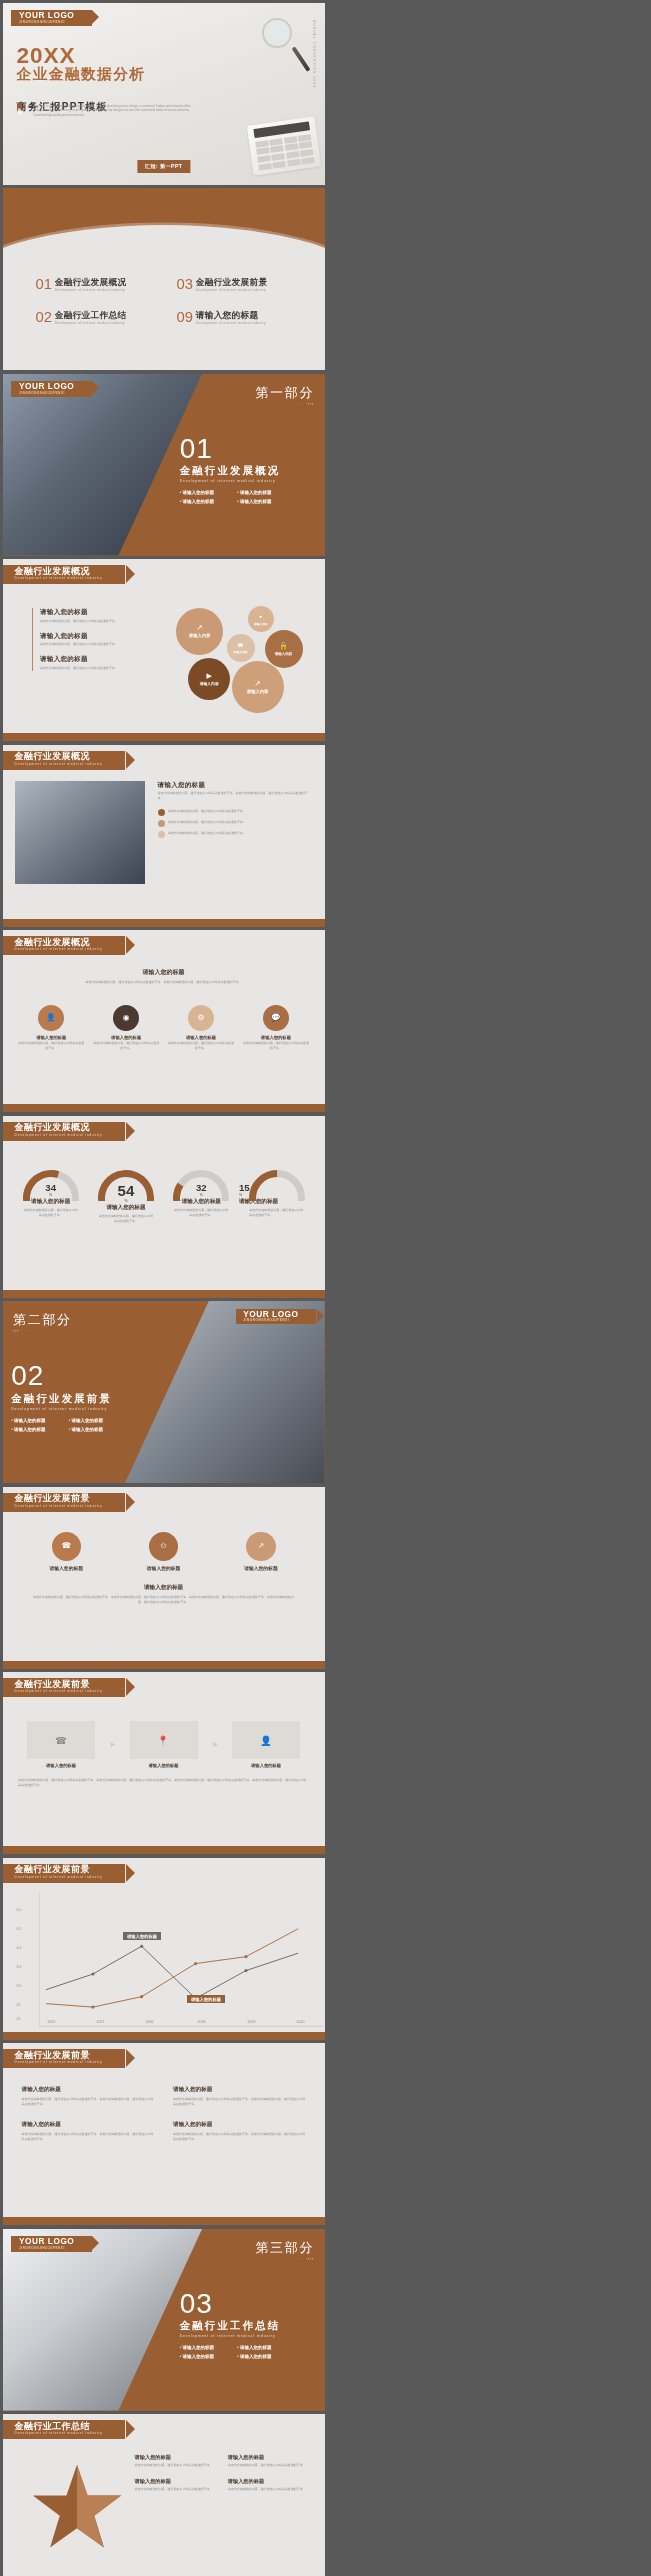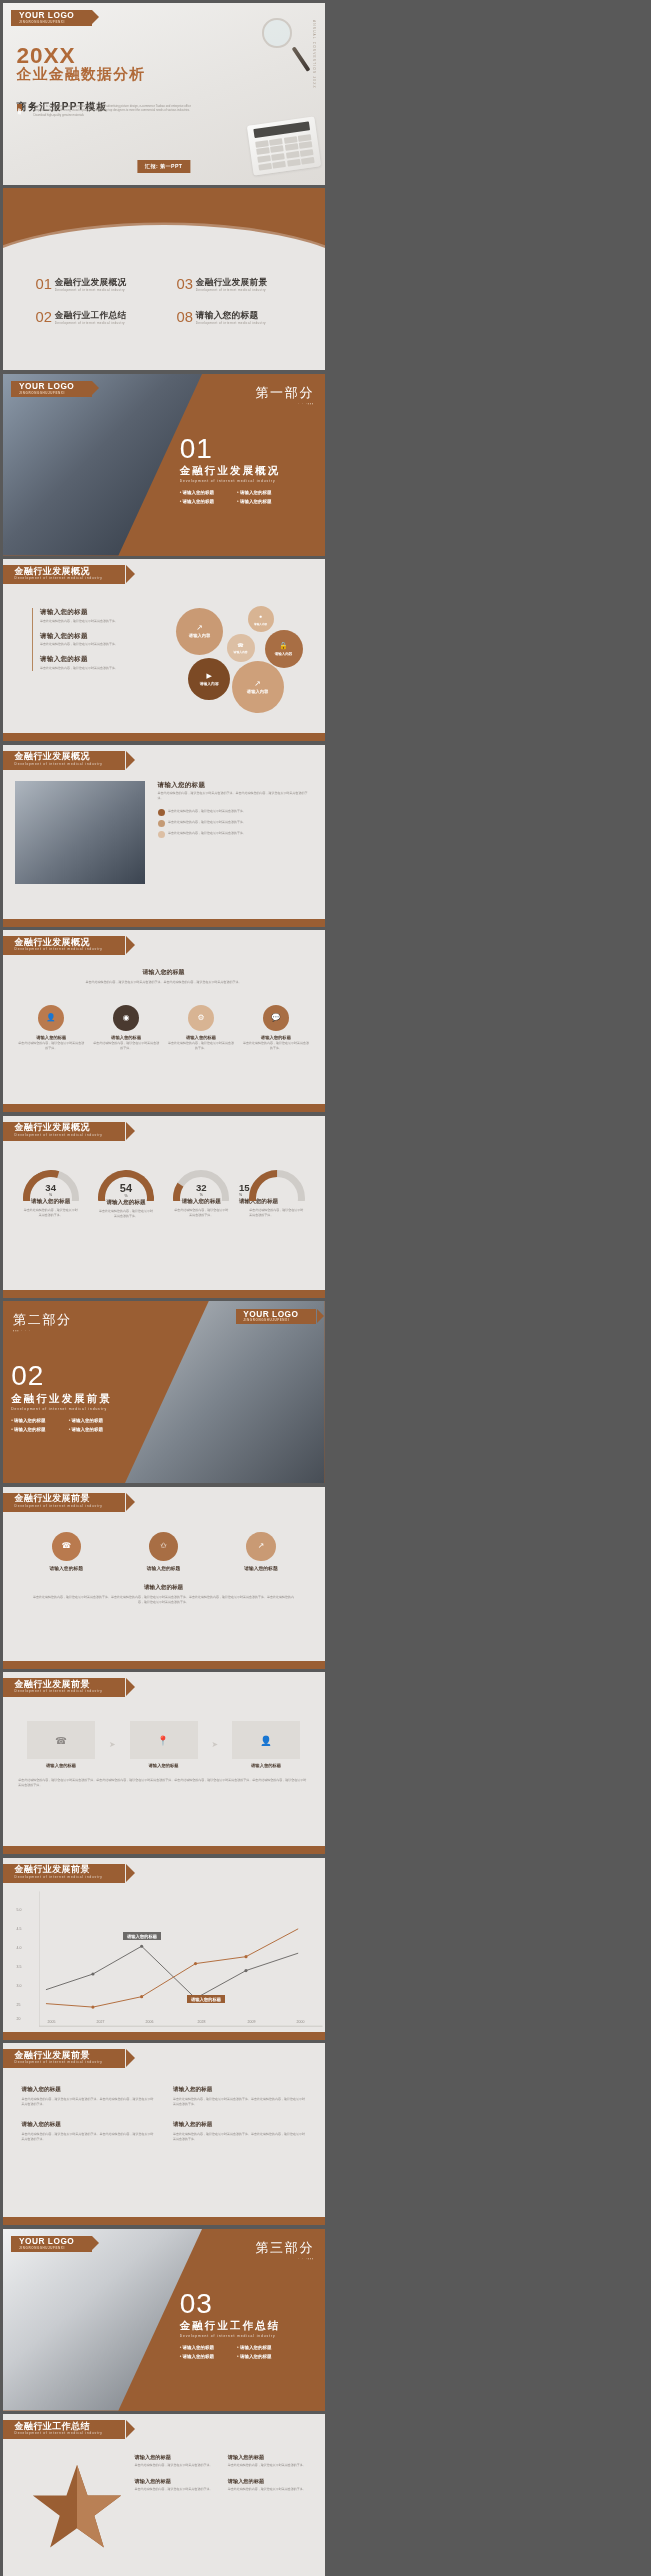--- a/index.html
+++ b/index.html
@@ -175,21 +175,21 @@
             </div>
       </div>
       <div class="it">
         <div class="num">02</div>
         <div class="tx">
               <div class="t">金融行业工作总结</div>
         <div class="s">Development of internet medical industry</div>
             </div>
       </div>
       <div class="it">
-        <div class="num">08</div>
+        <div class="num">09</div>
         <div class="tx">
               <div class="t">请输入您的标题</div>
         <div class="s">Development of internet medical industry</div>
             </div>
       </div>
     </div>
   </div>
 
   <div class="slide sec">
     <div class="photo"></div>
@@ -347,21 +347,21 @@
         <div style="margin-top:-19px;font-size:9.6px;font-weight:bold;color:#3a3733;">34</div>
         <div style="font-size:3.5px;color:#3a3733;">%</div>
         <div class="ph-title" style="font-size:5.6px;margin-top:1.7px;">请输入您的标题</div>
         <div class="blurb" style="padding:0 10.4px;margin-top:1.7px;">单击此处编辑您的内容，建议您在展示时采用合适的字体。</div>
       </div>
       <div style="flex:1;text-align:center;">
         <div class="gauge">
           <i></i>
               <b style="border-color:#9a5e33 #9a5e33 transparent #9a5e33;transform:rotate(-6deg);"></b>
         </div>
-        <div style="margin-top:-19px;font-size:11px;font-weight:bold;color:#3a3733;">54</div>
+        <div style="margin-top:-19px;font-size:15px;font-weight:bold;color:#3a3733;">54</div>
         <div style="font-size:3.5px;color:#3a3733;">%</div>
         <div class="ph-title" style="font-size:5.6px;margin-top:1.7px;">请输入您的标题</div>
         <div class="blurb" style="padding:0 10.4px;margin-top:1.7px;">单击此处编辑您的内容，建议您在展示时采用合适的字体。</div>
       </div>
       <div style="flex:1;text-align:center;">
         <div class="gauge">
           <i></i>
               <b style="border-color:transparent transparent transparent #9a5e33;transform:rotate(-12deg);"></b>
         </div>
         <div style="margin-top:-19px;font-size:9.6px;font-weight:bold;color:#3a3733;">32</div>

